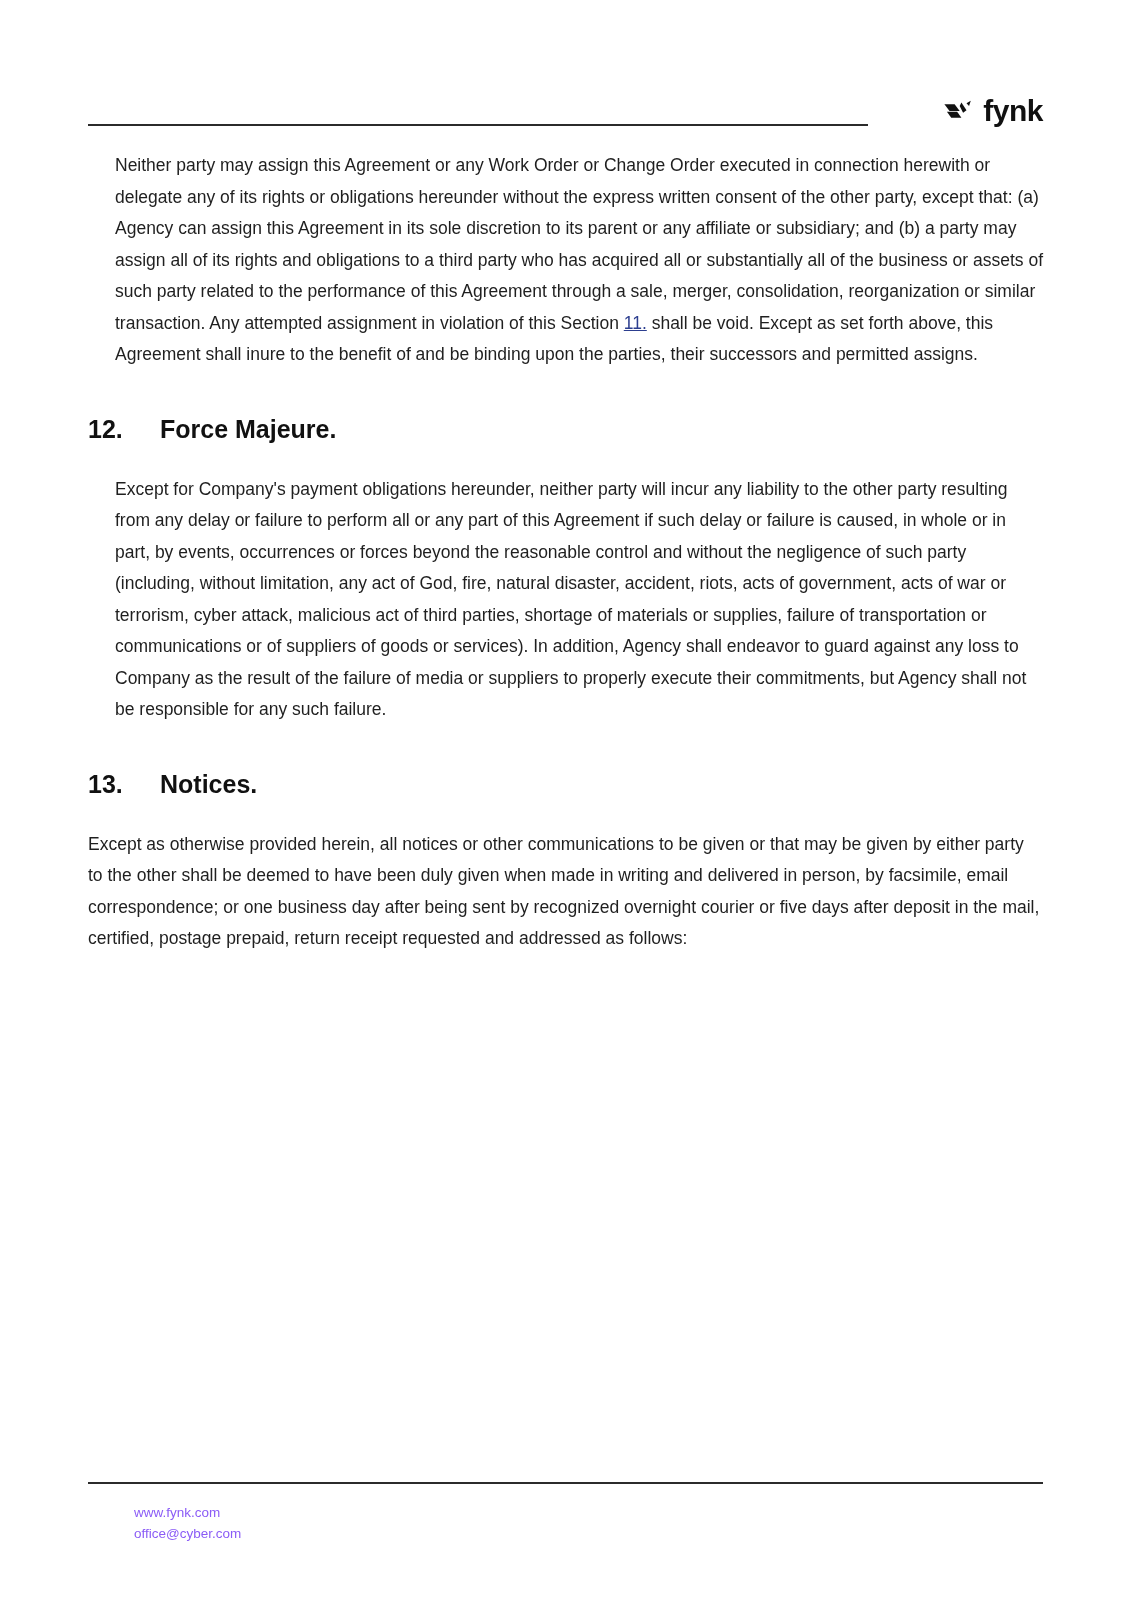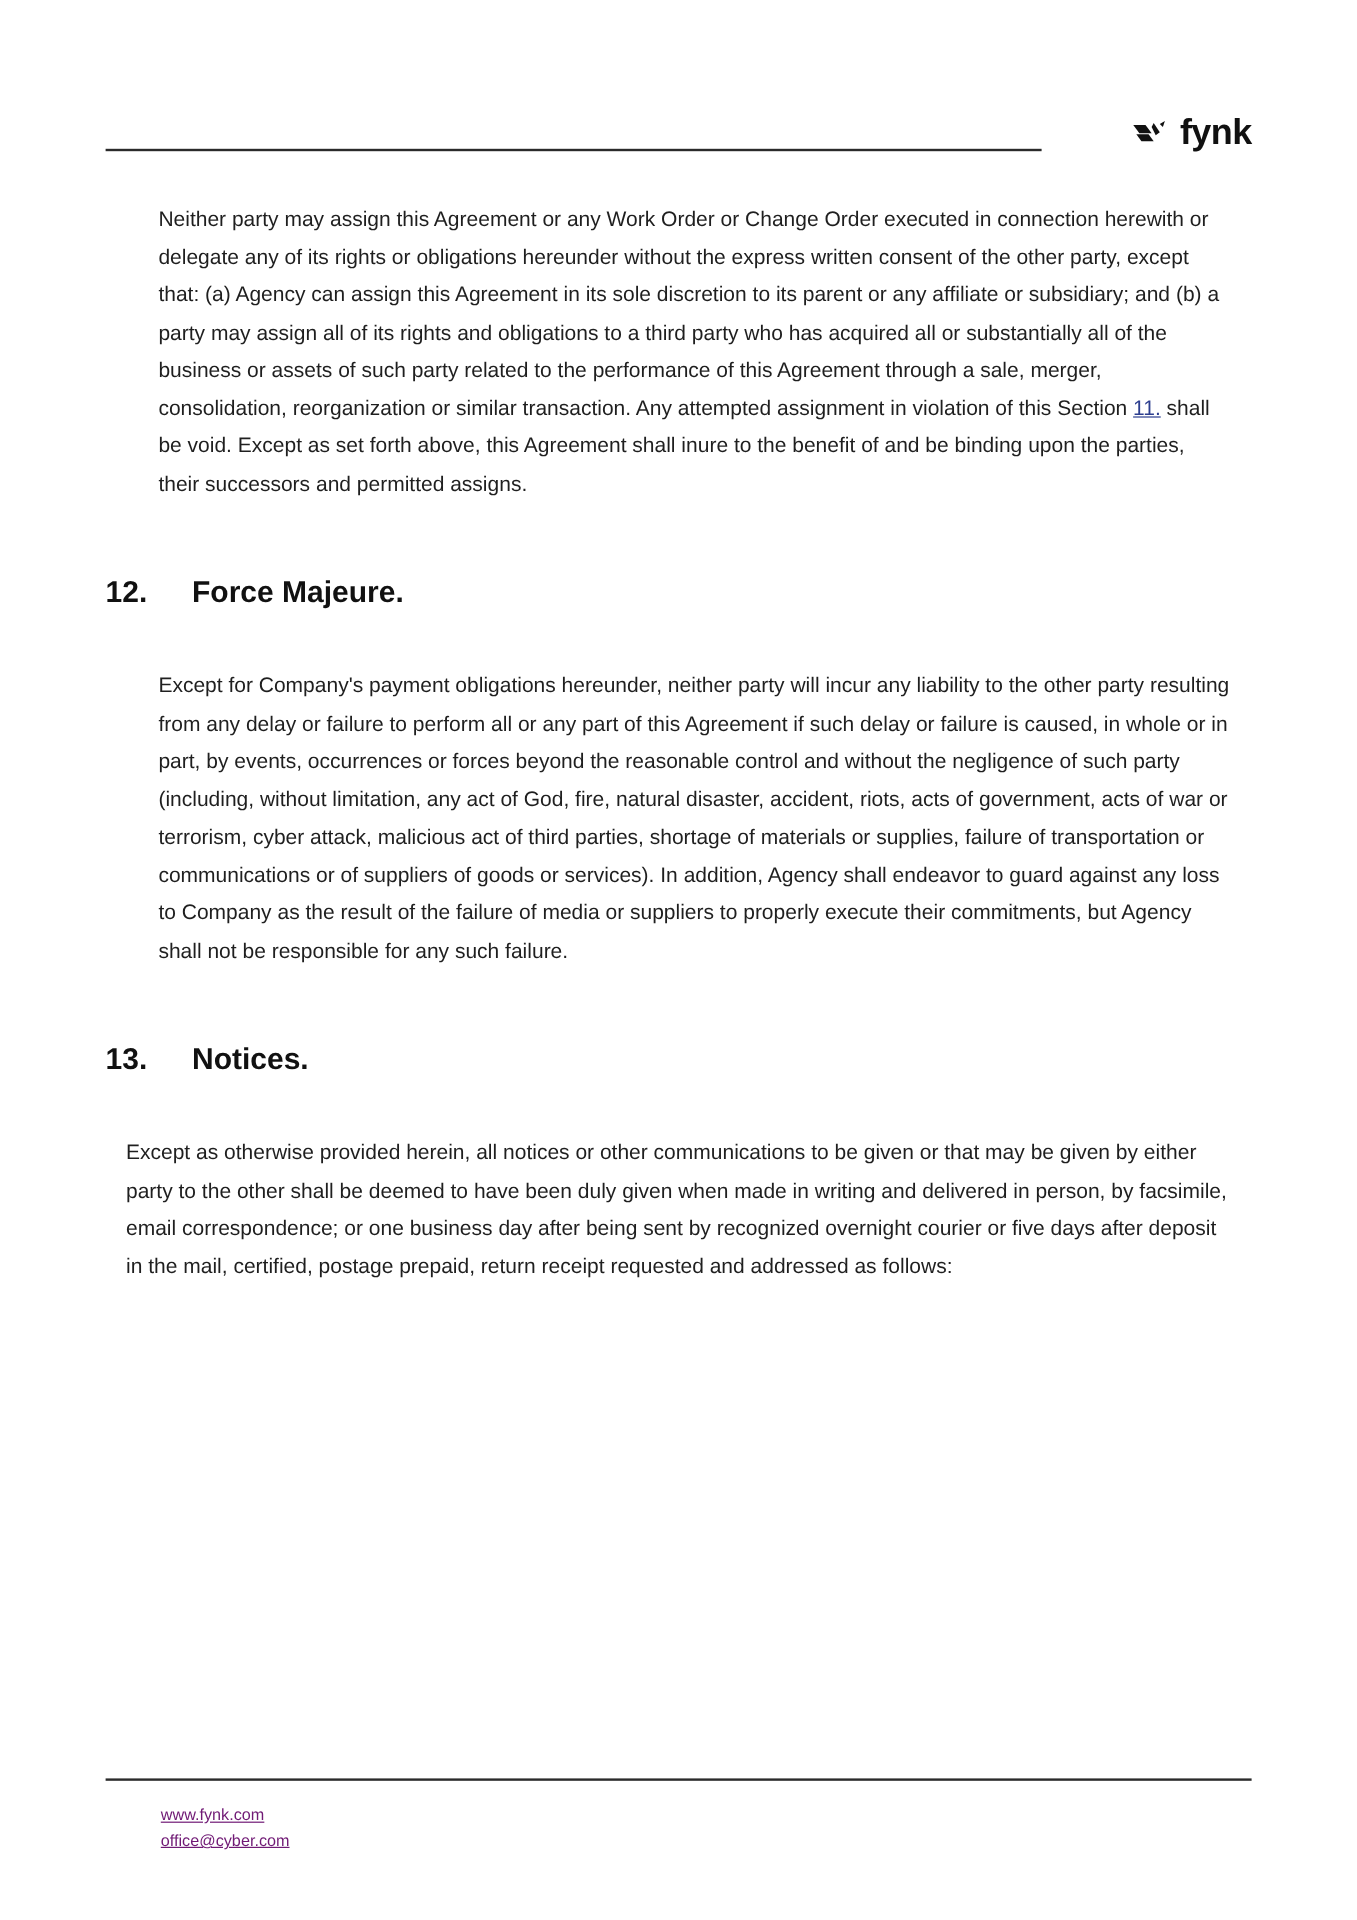--- a/index.html
+++ b/index.html
@@ -63,21 +63,21 @@
   .content {
     position: absolute;
     top: 150px;
     left: 88px;
     width: 955px;
   }
   p.para {
     font-size: 17.5px;
     line-height: 31.5px;
     color: #1f1f1f;
-    margin: 17px;
+    margin: 0;
     text-align: left;
   }
   .para.indent {
     padding-left: 27px;
   }
   .xref {
     color: #2c3e8f;
     text-decoration: underline;
   }
 
@@ -108,22 +108,21 @@
   .footer-rule {
     width: 100%;
     height: 2px;
     background: #2b2b2b;
     margin-bottom: 18px;
   }
   .footer-lines {
     padding-left: 46px;
     font-size: 13.5px;
     line-height: 21px;
-    color: #701a75;
-    text-decoration: underline;
+    color: #8b5cf6;
   }
 </style>
 </head>
 <body>
 
 <div class="page">
 
   <div class="header">
     <div class="header-rule"></div>
     <div class="brand">

